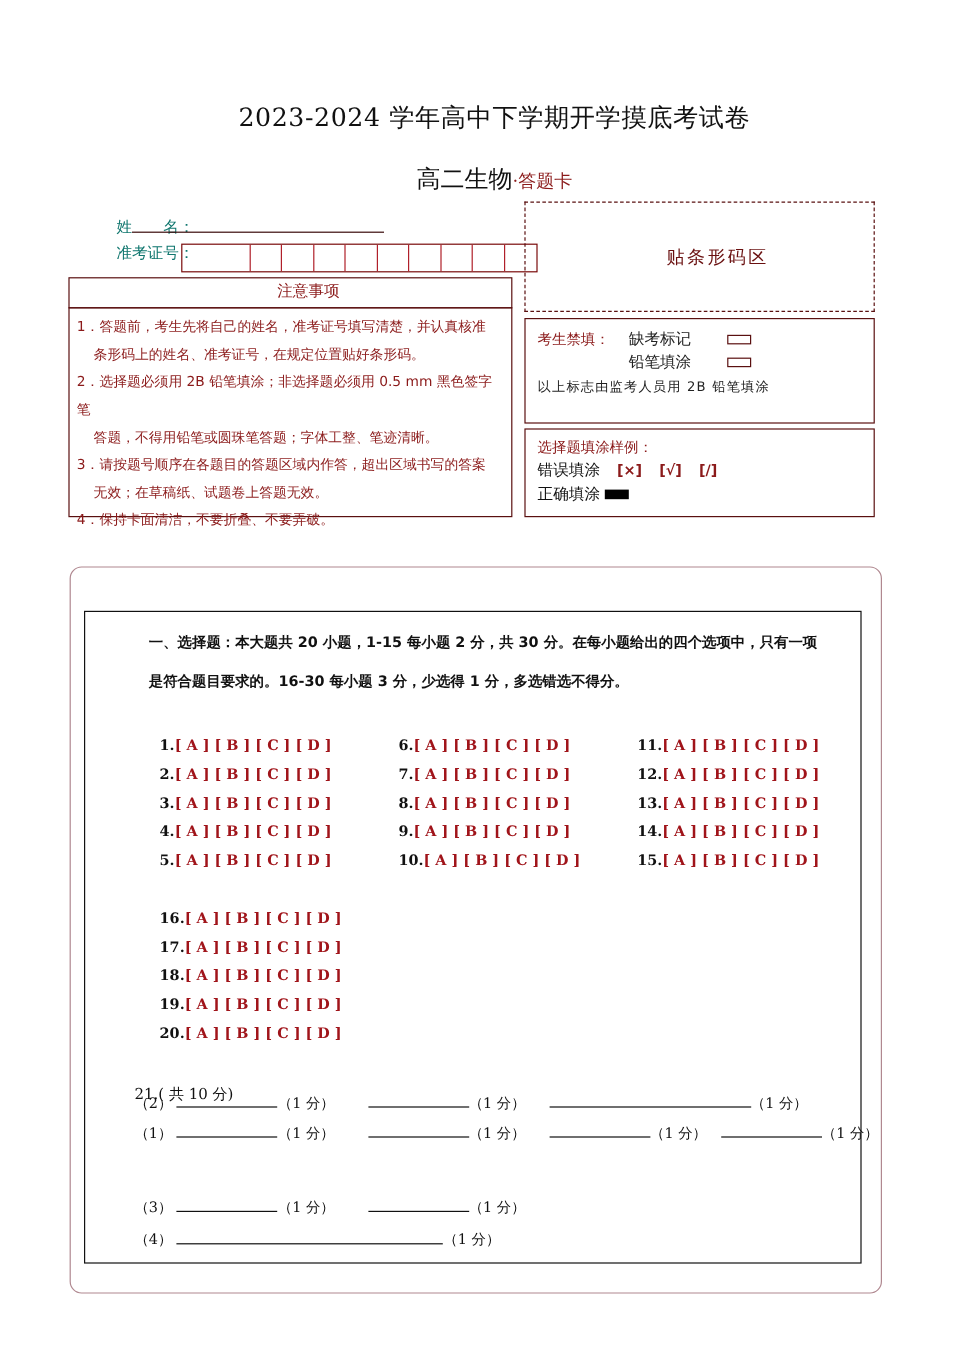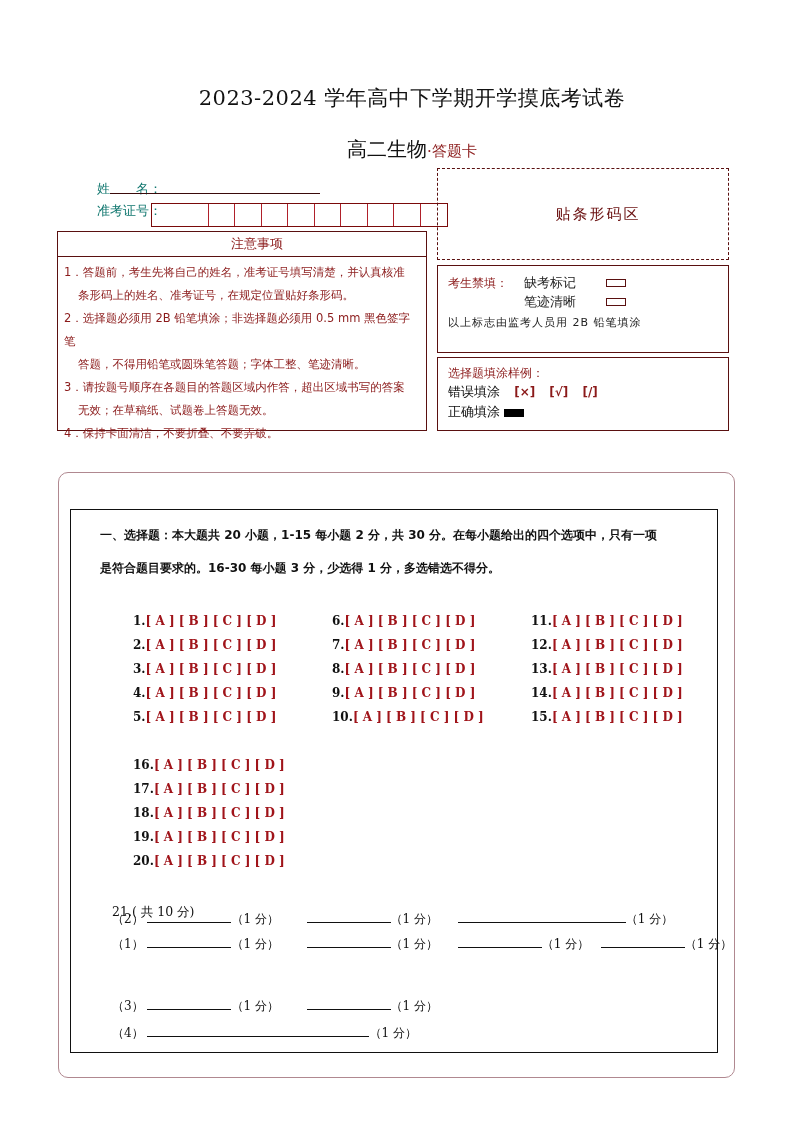--- a/index.html
+++ b/index.html
@@ -34,21 +34,21 @@
 
   .sample { left: 437px; top: 357px; width: 292px; height: 74px; border: 1px solid #5a1010; padding: 6px 10px; font-family: "DejaVu Sans", sans-serif; }
   .sample .label-red { color: #8b1a1a; font-size: 12px; line-height: 18px; }
   .sample .line { font-size: 13px; color: #111; line-height: 20px; }
   .sample .fill { display: inline-block; width: 20px; height: 8px; background: #000; vertical-align: middle; }
   .sample .wrong { color: #8b1a1a; font-weight: bold; font-size: 12px; margin-left: 10px; }
 
   .outer { left: 58px; top: 472px; width: 677px; height: 606px; border: 1px solid #b08890; border-radius: 10px; }
   .inner { left: 70px; top: 509px; width: 648px; height: 544px; border: 1.5px solid #111; }
 
-  .sec-desc { left: 70px; top: 519px; width: 630px; font-family: "DejaVu Sans", sans-serif; font-size: 12px; font-weight: bold; color: #111; line-height: 33px; }
+  .sec-desc { left: 94px; top: 519px; width: 630px; font-family: "DejaVu Sans", sans-serif; font-size: 12px; font-weight: bold; color: #111; line-height: 33px; }
 
   .q { font-family: "DejaVu Serif", "Liberation Serif", serif; font-weight: bold; font-size: 12px; color: #111; white-space: nowrap; }
   .q .opt { color: #a0141a; }
 
   .q21-title { left: 82px; top: 904px; font-size: 12.5px; color: #111; }
   .fill-row { font-size: 12px; color: #111; white-space: nowrap; }
   .blank { display: inline-block; border-bottom: 1px solid #111; height: 12px; vertical-align: baseline; }
 </style>
 </head>
 <body>
@@ -98,21 +98,21 @@
 </div>
 
 <div class="abs forbid">
   <div style="display:flex; align-items:center;">
     <span class="label-red" style="width:76px;">考生禁填：</span>
     <span class="mark" style="width:82px;">缺考标记</span>
     <span class="markbox"></span>
   </div>
   <div style="display:flex; align-items:center; margin-top:1px;">
     <span style="width:76px;"></span>
-    <span class="mark" style="width:82px;">笔迹清晰</span>
+    <span class="mark" style="width:82px;">铅笔填涂</span>
     <span class="markbox"></span>
   </div>
   <div class="note">以上标志由监考人员用 2B 铅笔填涂</div>
 </div>
 
 <div class="abs sample">
   <div class="label-red">选择题填涂样例：</div>
   <div class="line">
     <span>错误填涂</span>
     <span class="wrong">[×]</span>

